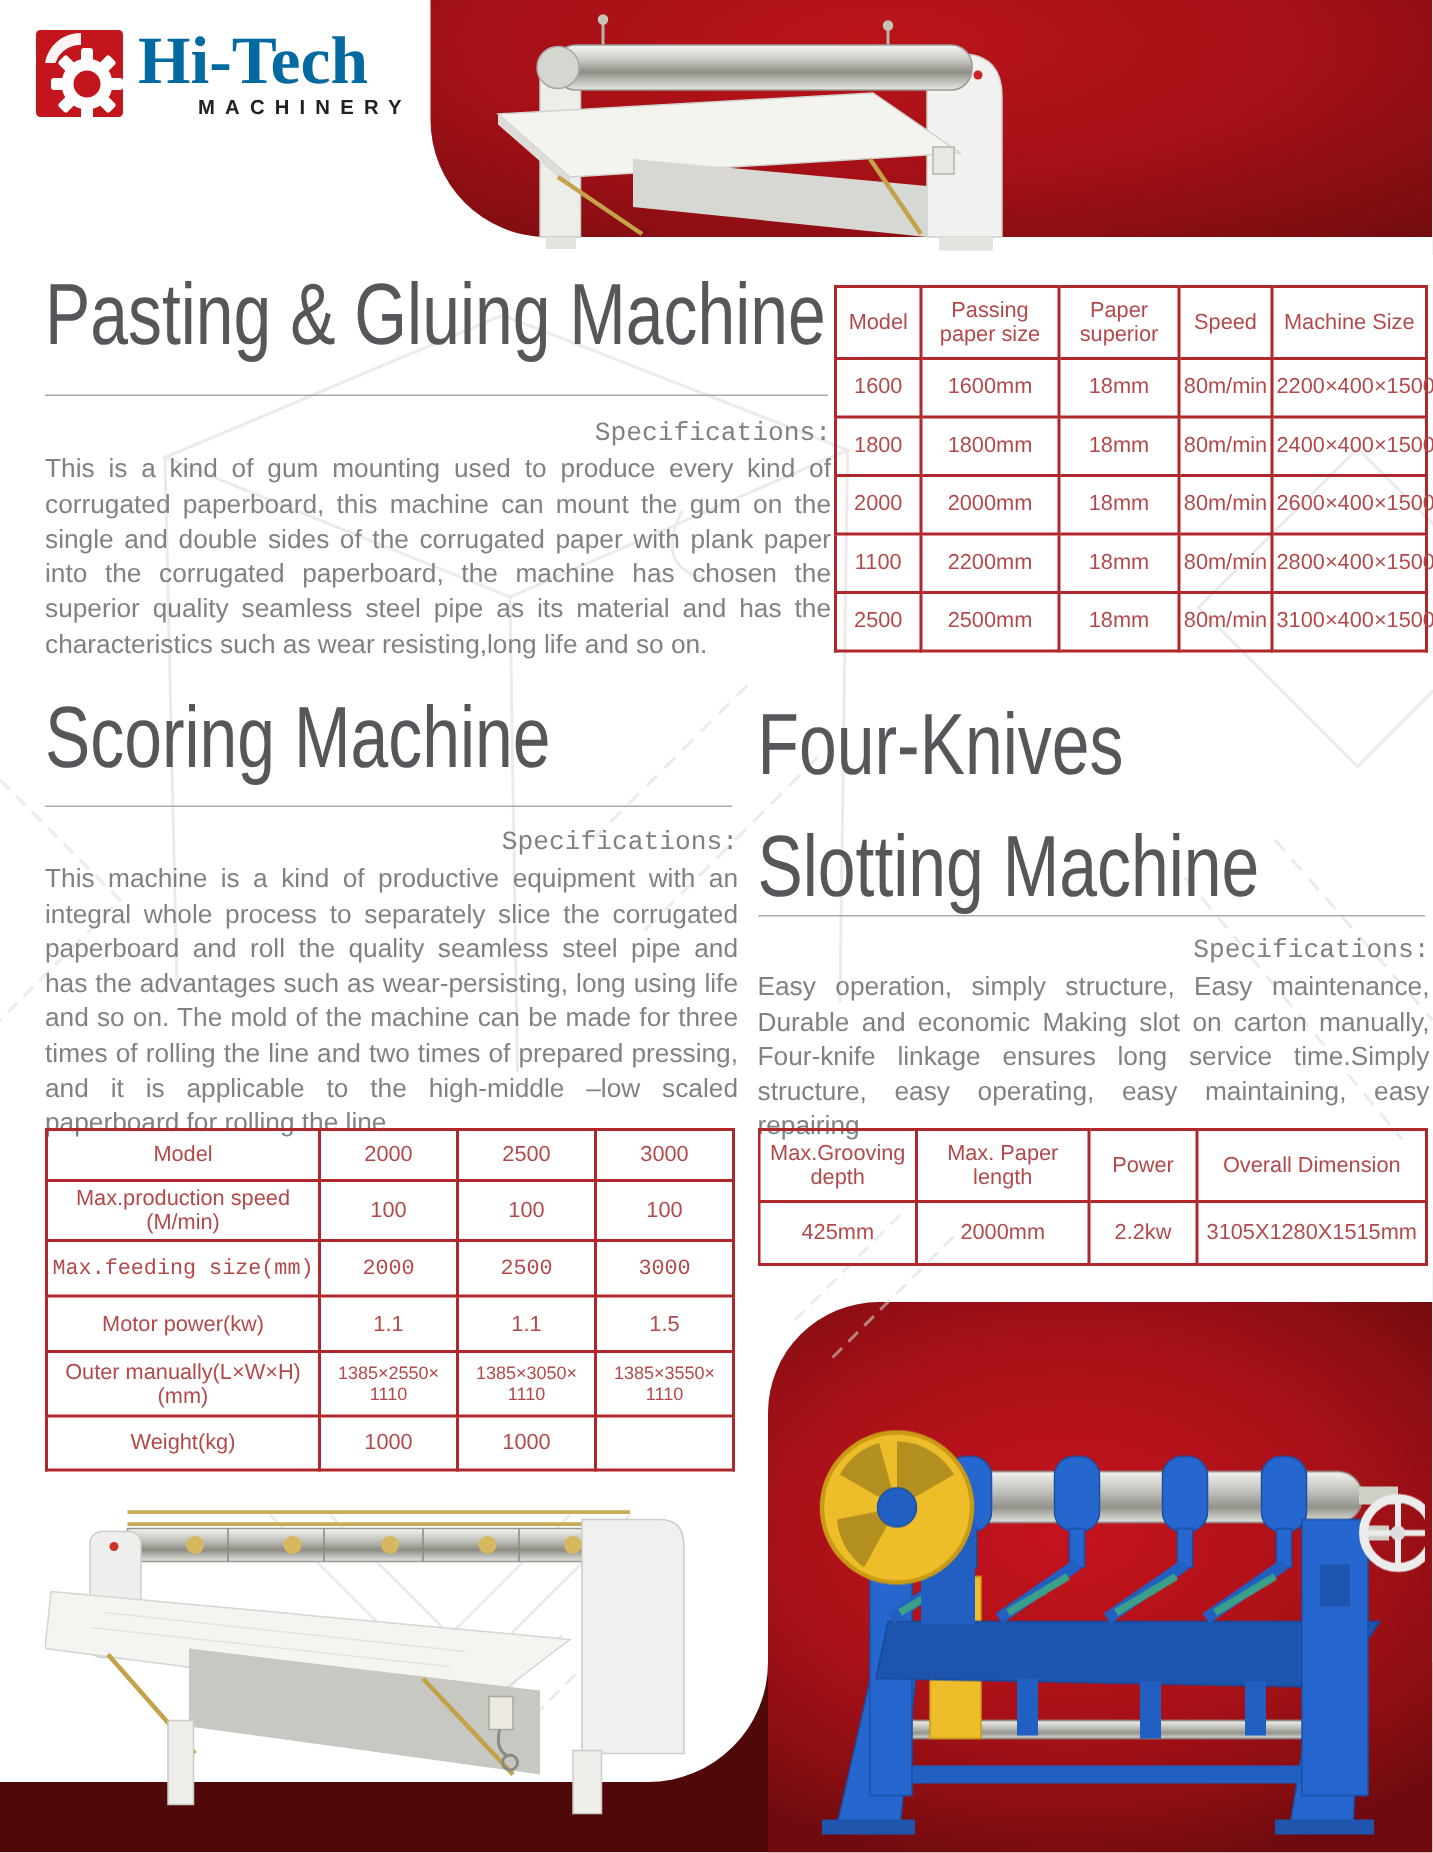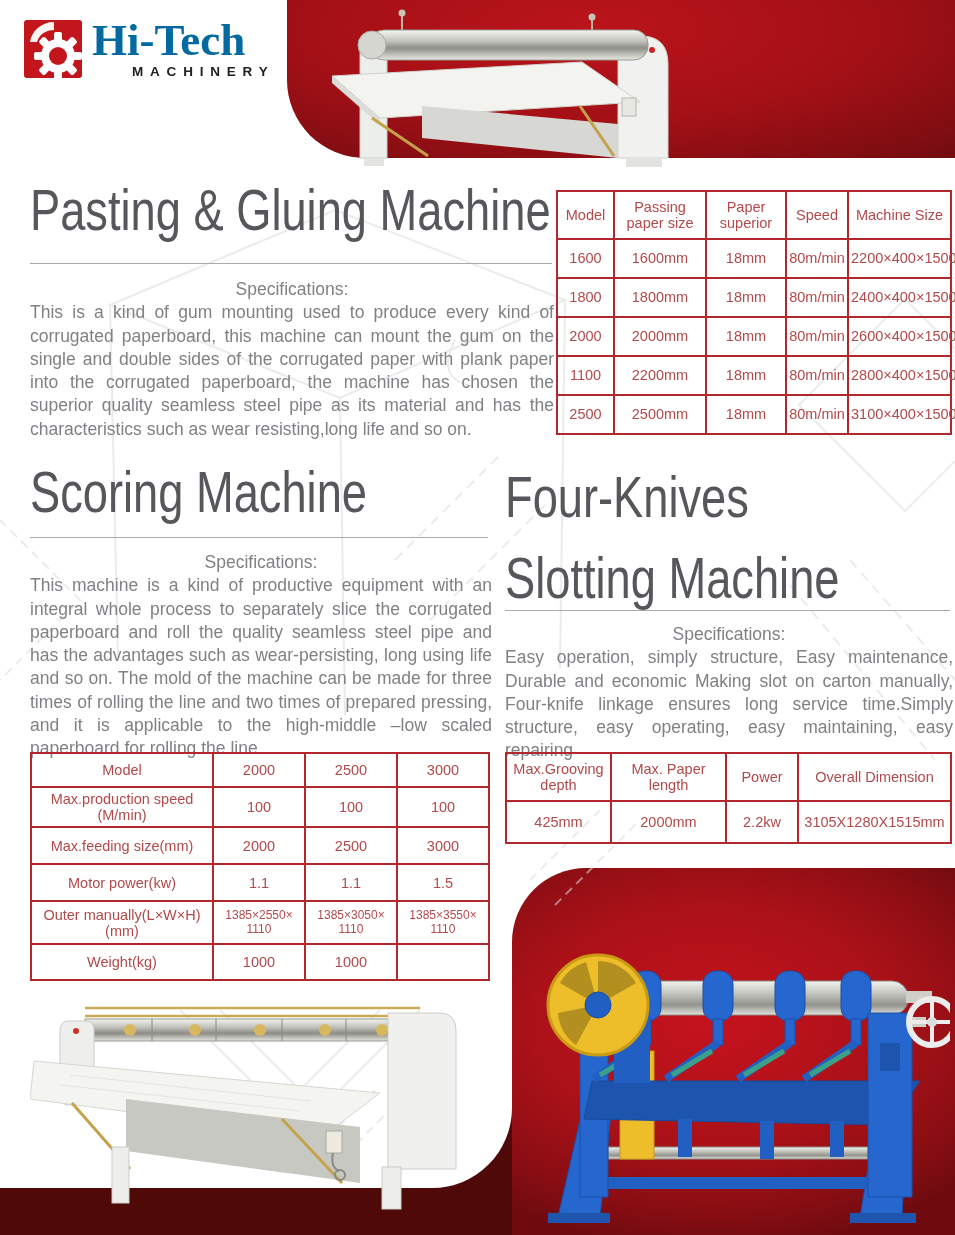--- a/index.html
+++ b/index.html
@@ -19,33 +19,33 @@
   
   .logo{position:absolute;left:24px;top:20px;display:flex;gap:10px;z-index:3;align-items:flex-start;}
   .logo-name{font-family:"Liberation Serif",serif;font-weight:bold;color:#0369a1;font-size:45px;line-height:0.92;}
   .logo-sub{font-weight:bold;color:#242021;font-size:13.5px;letter-spacing:6.8px;margin-top:3px;margin-left:40px;}
   
   .title{position:absolute;z-index:3;font-size:58px;color:#56575b;line-height:1.04;
          transform:scaleX(0.78);transform-origin:left top;white-space:pre-line;}
   #title3{line-height:1.4;}
   .rule{position:absolute;z-index:3;height:1px;background:#a8aaad;}
   .spec{position:absolute;z-index:3;color:#7f8184;font-size:17.5px;line-height:1.33;text-align:justify;}
-  .spec .lbl{text-align:center;}
+  .spec .lbl{text-align:right;font-family:Liberation Mono, monospace;}
   .spec p{margin:0;}
   
   .redtable{position:absolute;z-index:3;border-collapse:collapse;table-layout:fixed;background:transparent;}
   .redtable th,.redtable td{border:2px solid #b1282c;color:#b2494b;font-weight:400;font-size:14.5px;
       text-align:center;vertical-align:middle;padding:3px 2px;line-height:1.12;}
   #table1{left:556px;top:190px;width:394px;}
   #table1 tr:first-child th{height:40px;}
   #table1 td{height:31px;}
   #table2{left:30px;top:752px;width:458px;}
   #table2 tr:nth-child(1){height:34px;}
   #table2 tr:nth-child(2){height:37px;}
-  #table2 tr:nth-child(3){height:37px;}
+  #table2 tr:nth-child(3){height:37px;font-family:Liberation Mono, monospace;}
   #table2 tr:nth-child(4){height:37px;}
   #table2 tr:nth-child(5){height:43px;}
   #table2 tr:nth-child(6){height:36px;padding-left:16px;}
   #table3{left:505px;top:752px;width:445px;}
   #table3 tr:first-child th{height:40px;}
   #table3 td{height:34px;}
   .dim{font-size:12px !important;line-height:1.15 !important;margin-top:36px;}
   
   .machine{position:absolute;z-index:4;}
 </style>

